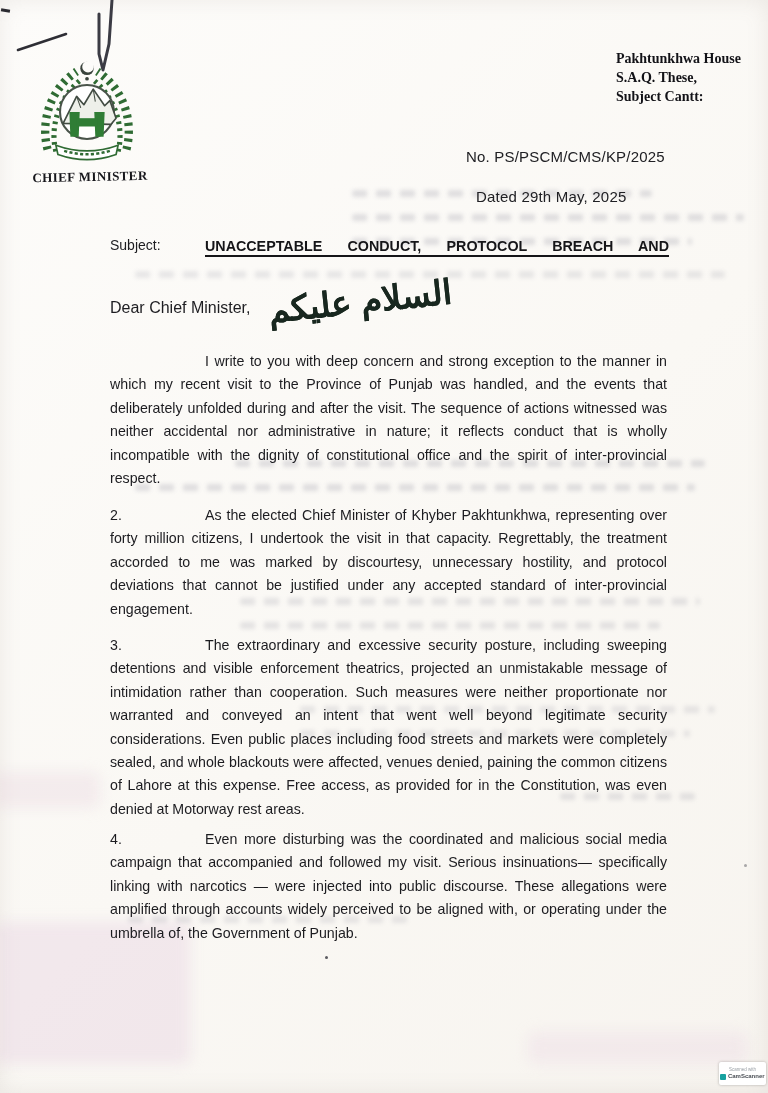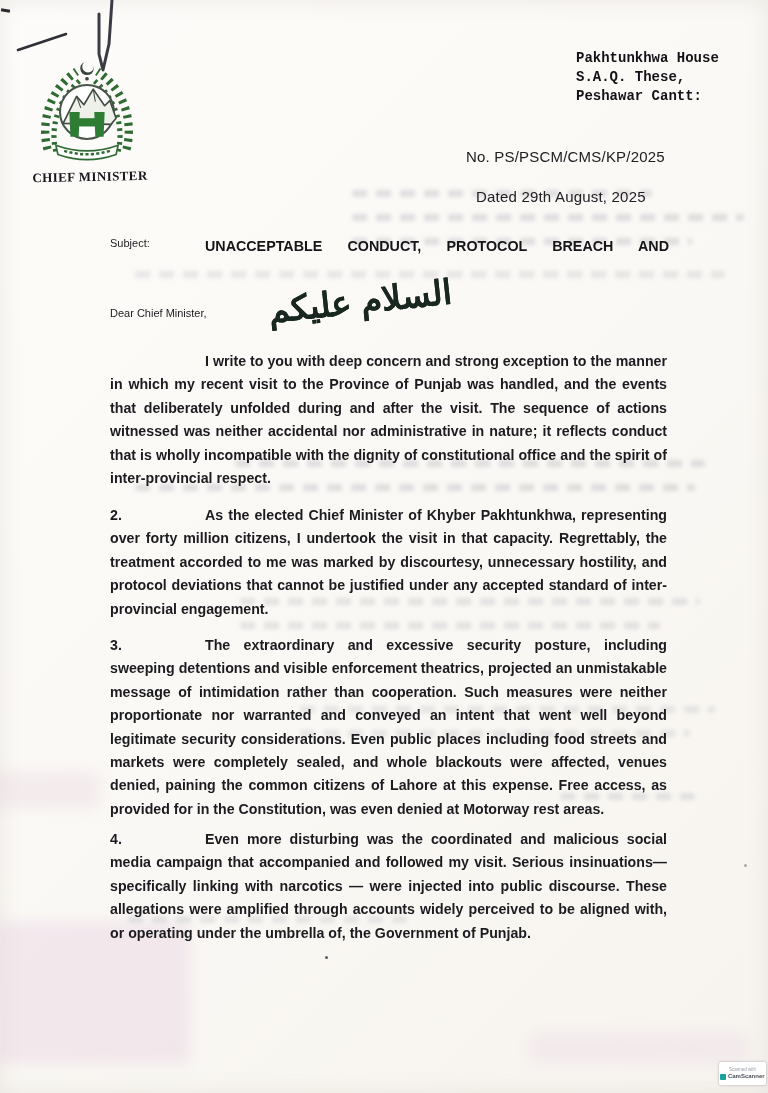--- a/index.html
+++ b/index.html
@@ -6,35 +6,35 @@
   .page{
     position:relative; width:768px; height:1093px; overflow:hidden;
     background:linear-gradient(135deg,#fdfcfa 0%,#faf8f4 55%,#f7f4ef 100%);
     box-shadow:inset 0 0 22px rgba(120,110,100,.12);
     font-family:"Liberation Sans", sans-serif; color:#1d1d21;
   }
   .abs{position:absolute;}
   
   .office-label{font-family:"Liberation Serif", serif; font-weight:bold; font-size:13px;
     letter-spacing:.4px; color:#17171c; transform:rotate(-1.2deg); text-align:center; width:126px;}
-  .address{font-family:Liberation Mono, monospace; font-weight:bold; font-size:14px;
-    line-height:19px; color:#121217;}
+  .address{font-family:Liberation Serif, serif; font-weight:bold; font-size:14px;
+    line-height:19px; color:#121217;margin-left:40px;}
   .refline{font-size:15px; color:#202024; letter-spacing:.2px;}
   
-  .subject-label{font-size:11px;}
+  .subject-label{font-size:14px;}
   .subject-text{width:464px; font-weight:bold; font-size:14.3px; line-height:25px;
     color:#151518;}
   .subject-text .l1{text-align:justify; text-align-last:justify;}
-  .subject-text .l1,.subject-text .l2{text-decoration-thickness:2px; text-underline-offset:3.5px;}
+  .subject-text .l1,.subject-text .l2{text-decoration:underline; text-decoration-thickness:2px; text-underline-offset:3.5px;}
   
-  .salutation{font-size:11px;margin-top:8px;}
+  .salutation{font-size:16px;}
   .arabic{font-size:34px; color:#18271f; transform:rotate(-6deg); font-weight:bold;
     text-shadow:0 0 .4px #18271f;}
   .para{width:557px; font-size:14.2px; line-height:23.4px; text-align:justify;
-    text-indent:95px; color:#1c1c20;font-weight:bold;}
+    text-indent:95px; color:#1c1c20;}
   .pnum{position:absolute; left:0; top:0; text-indent:0; font-size:14.2px;}
   
   .smudge{position:absolute; filter:blur(2px); opacity:.42;}
   .sline{height:7px; border-radius:3px; margin-bottom:17px;
     background:repeating-linear-gradient(90deg, rgba(140,140,155,.6) 0 15px, rgba(140,140,155,0) 15px 24px);}
   .wash{position:absolute; filter:blur(7px); border-radius:8px;}
   .dot{position:absolute; width:3px; height:3px; border-radius:50%; background:#5a5a60;}
   
   .cs-badge{position:absolute; left:719px; top:1062px; width:47px; height:23px;
     background:#ffffff; border-radius:2px; box-shadow:0 0 3px rgba(0,0,0,.28);
@@ -116,25 +116,25 @@
     </g>
 
     <path d="M20,84 Q50,95 80,84 L78,93 Q50,103 22,93 Z" fill="#ffffff" stroke="#2f6b33" stroke-width="1.6"></path>
     <path d="M28,89.5 Q50,96 72,89.5" fill="none" stroke="#2f6b33" stroke-width="2.4" stroke-dasharray="3 2.2"></path>
   </svg>
   <div class="abs office-label" style="left:27px; top:169px;">CHIEF MINISTER</div>
 
   <div class="abs address" style="left:576px; top:49px;">
     <div>Pakhtunkhwa House</div>
     <div>S.A.Q. These,</div>
-    <div>Peshawar Cantt:</div>
+    <div>Subject Cantt:</div>
   </div>
 
   <div class="abs refline" style="left:466px; top:148px;">No. PS/PSCM/CMS/KP/2025</div>
-  <div class="abs refline" style="left:476px; top:188px;">Dated 29th August, 2025</div>
+  <div class="abs refline" style="left:476px; top:188px;">Dated 29th May, 2025</div>
 
   <div class="abs subject-label" style="left:110px; top:237px;">Subject:</div>
   <div class="abs subject-text" style="left:205px; top:234px;">
     <div class="l1">UNACCEPTABLE CONDUCT, PROTOCOL BREACH AND</div>
   </div>
 
   <div class="abs salutation" style="left:110px; top:299px;">Dear Chief Minister,</div>
   <div class="abs arabic" style="left:268px; top:281px;">السلام عليكم</div>
 
   <div class="abs para" style="left:110px; top:350px;">

